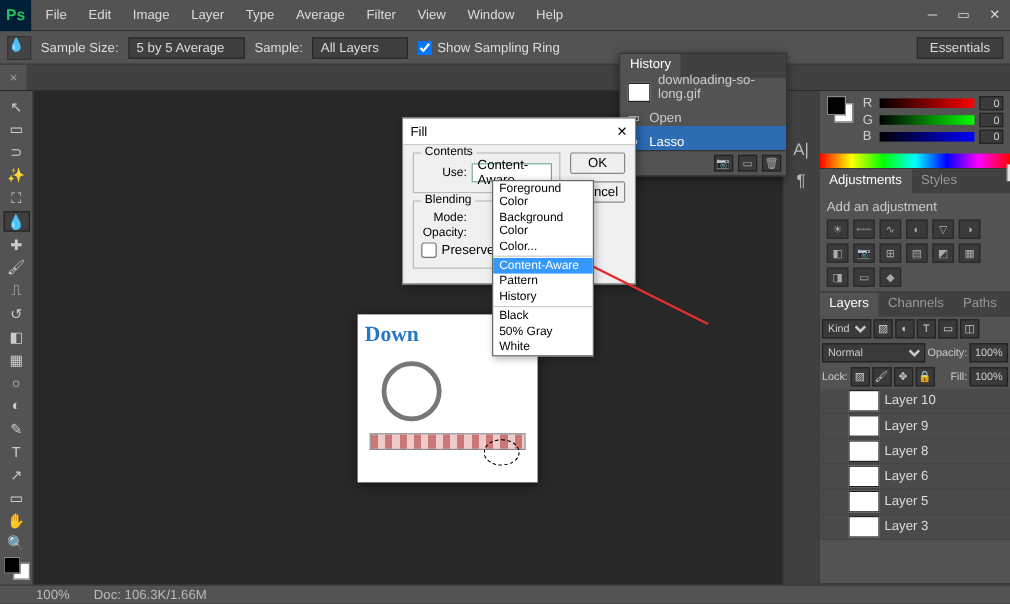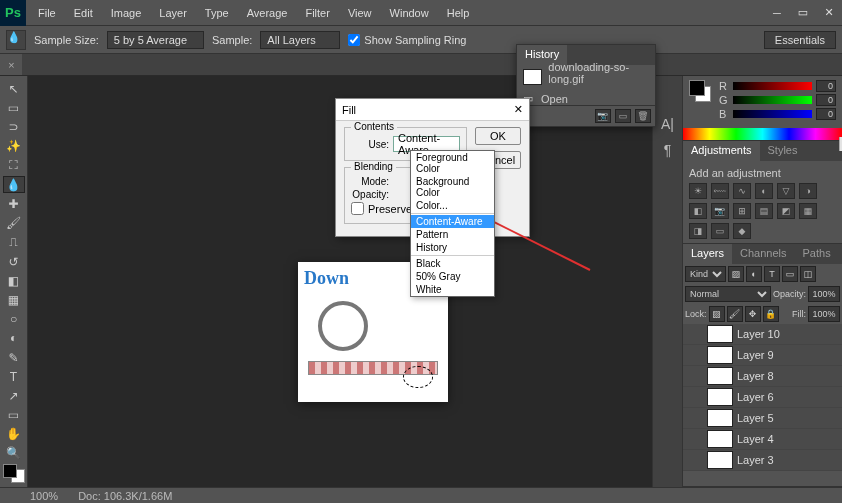--- a/index.html
+++ b/index.html
@@ -312,25 +312,20 @@
             <span class="layer-name">Layer 6</span>
           </div>
           <div class="layer-row">
             <div class="layer-eye"></div>
             <div class="layer-thumb"></div>
             <span class="layer-name">Layer 5</span>
           </div>
           <div class="layer-row">
             <div class="layer-eye"></div>
             <div class="layer-thumb"></div>
-            <span class="layer-name">Layer 4</span>
-          </div>
-          <div class="layer-row">
-            <div class="layer-eye"></div>
-            <div class="layer-thumb"></div>
             <span class="layer-name">Layer 3</span>
           </div>
         </div>
     </div>
   </div>
 </div>
 
 <div class="statusbar">
   <span>100%</span>
   <span>Doc: 106.3K/1.66M</span>
@@ -341,20 +336,24 @@
       <div class="panel-tab active">History</div>
     </div>
   <div class="history-body">
     <div class="history-row">
       <div class="hthumb"></div>
       <span>downloading-so-long.gif</span>
     </div>
     <div class="history-row">
       <span style="width:12px">▭</span>
       <span>Open</span>
+    </div>
+    <div class="history-row active">
+      <span style="width:12px">⊃</span>
+      <span>Lasso</span>
     </div>
   </div>
   <div class="history-footer">
     <span>📷</span>
     <span>▭</span>
     <span>🗑</span>
   </div>
 </div>
 
 <div class="dialog">

